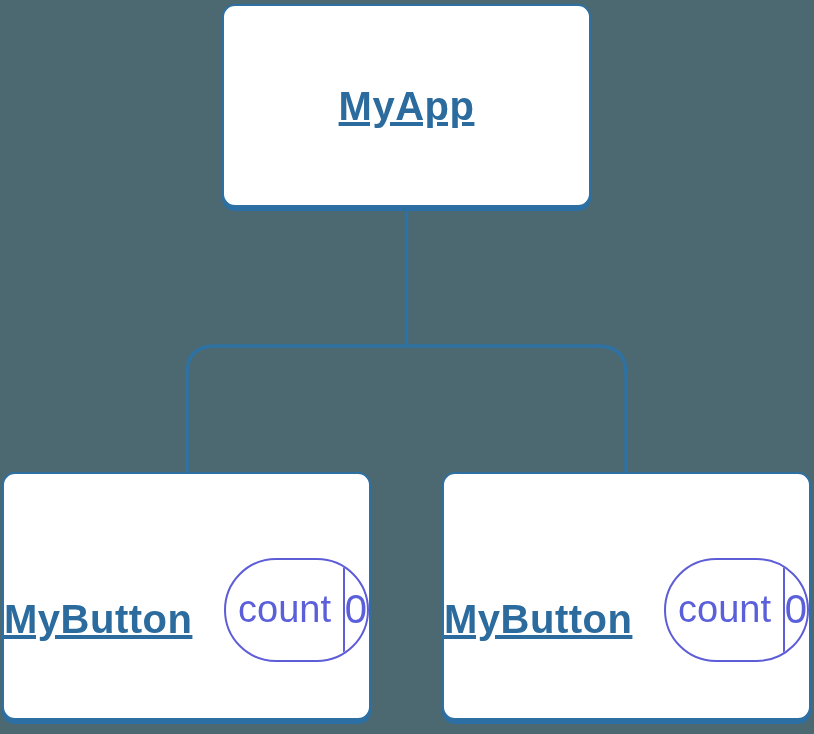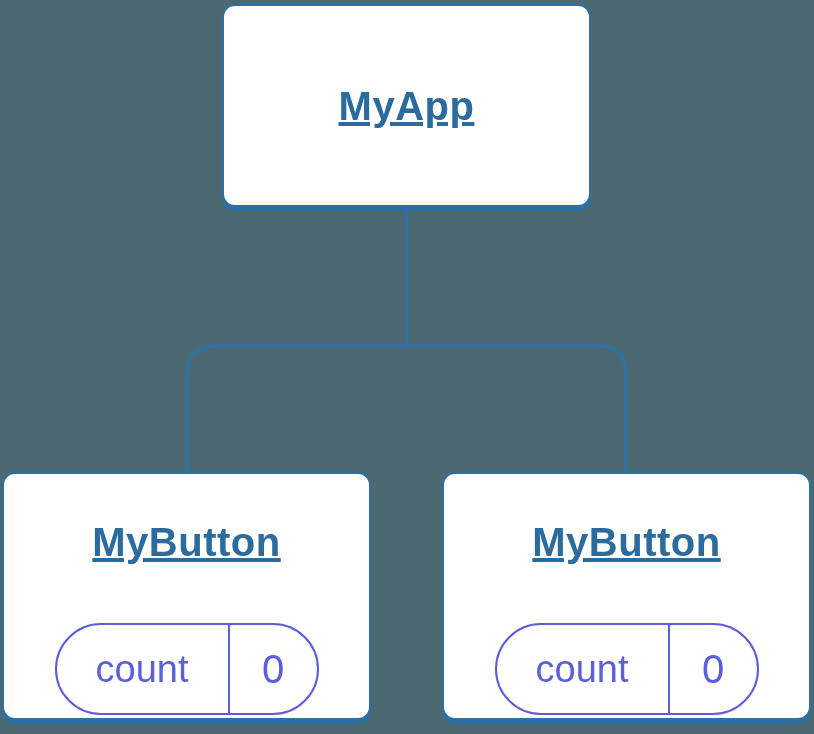--- a/index.html
+++ b/index.html
@@ -34,42 +34,42 @@
     height: 203px;
     display: flex;
     align-items: center;
     justify-content: center;
   }
   .child-box {
     top: 472px;
     width: 369px;
     height: 248px;
     display: flex;
-    flex-direction: column;
+    flex-direction: row;
     align-items: center;
     gap: 32px;
   }
   .child-box.left  { left: 2px; }
   .child-box.right { left: 442px; }
   .box-label {
     color: #2B6B9D;
     font-size: 40px;
     font-weight: bold;
     line-height: 44px;
     letter-spacing: 0.5px;
     text-decoration: underline;
   }
   .child-box .box-label {
     margin-top: 46px;
   }
   .state-pill {
     box-sizing: border-box;
     margin-top: 27px;
     width: 264px;
-    height: 92px;
+    height: 104px;
     border: 2px solid #5E5DD8;
     border-radius: 52px;
     background: #FFFFFF;
     display: flex;
     align-items: stretch;
     overflow: hidden;
   }
   .state-key {
     width: 171px;
     border-right: 2px solid #5E5DD8;

